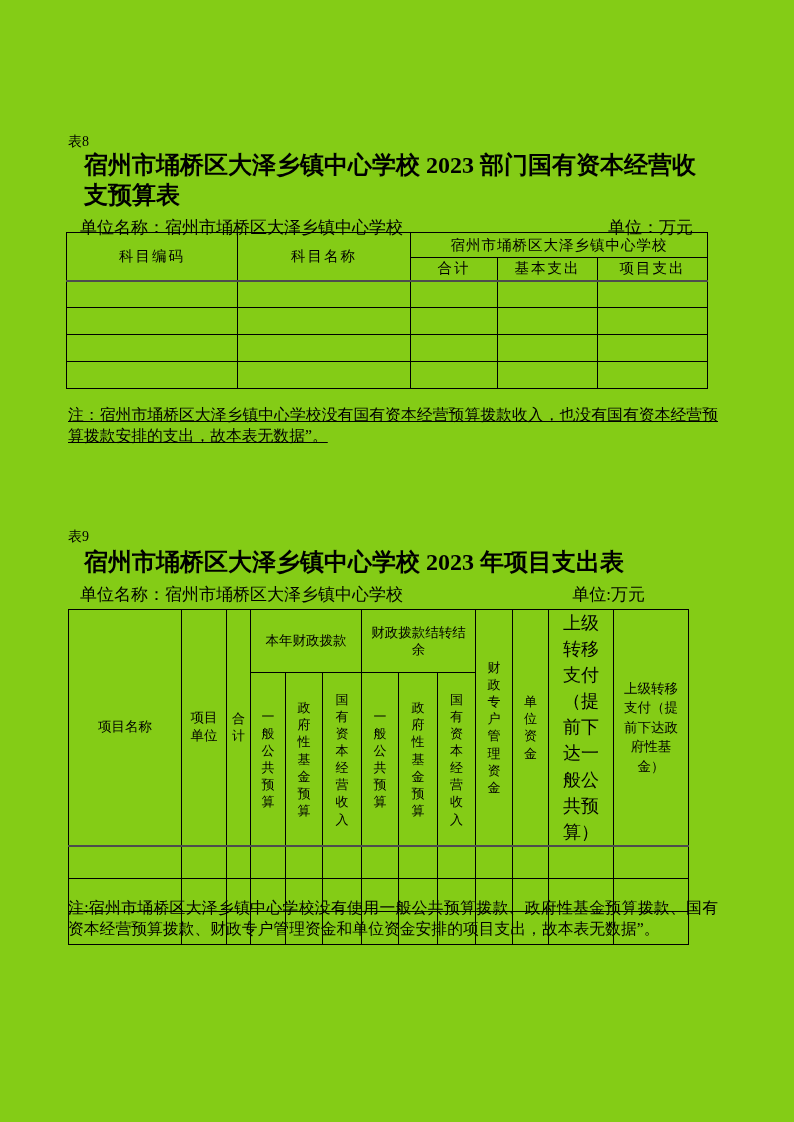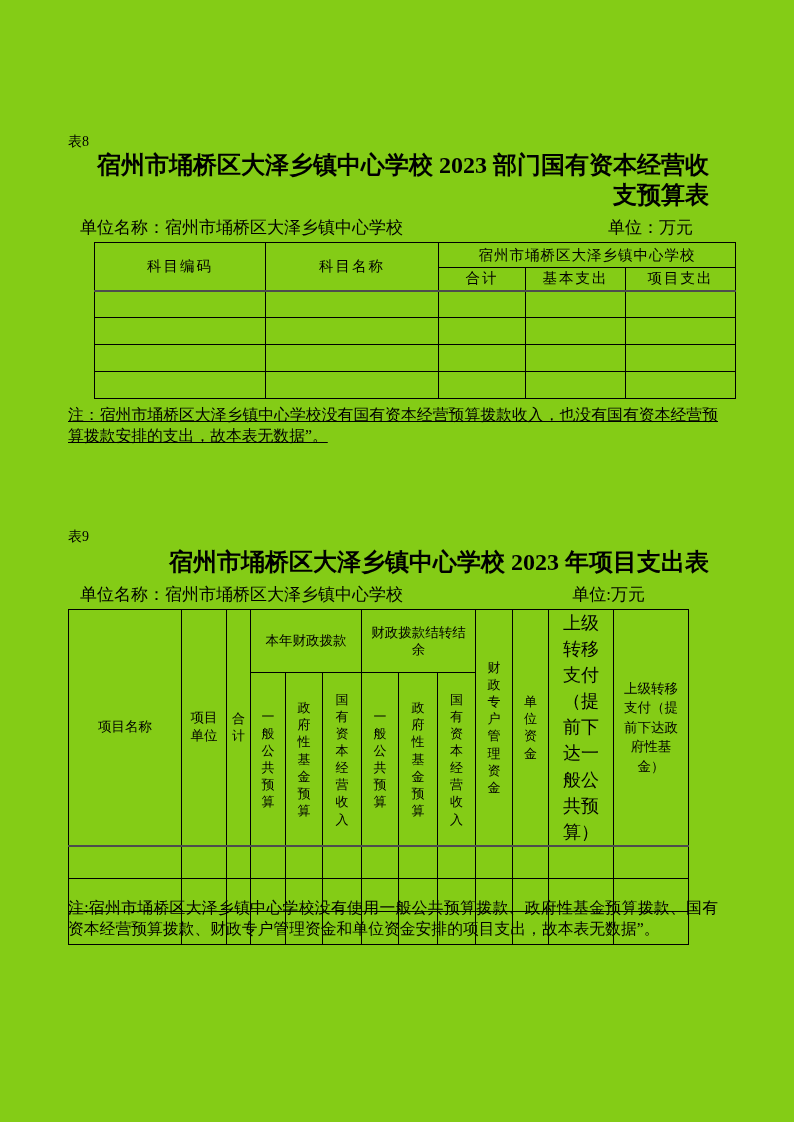--- a/index.html
+++ b/index.html
@@ -7,35 +7,35 @@
     position:relative;
     width:794px; height:1122px;
     background:#84cc16;
     font-family:"Liberation Serif","DejaVu Serif",serif;
     color:#000;
     overflow:hidden;
   }
   .tbl-label { position:absolute; left:68px; font-size:14px; }
   .doc-title {
     position:absolute; left:84px; width:625px;
-    text-align:right; font-size:24px; font-weight:bold;
+    text-align:left; font-size:24px; font-weight:bold;
     line-height:30px;
   }
   .meta-row {
     position:absolute; display:flex; justify-content:space-between;
     font-size:17px;
   }
   table { border-collapse:collapse; table-layout:fixed; position:absolute; }
   td {
     border:1px solid #000; padding:0 1px;
     text-align:center; vertical-align:middle;
     overflow:hidden; font-size:14px;
   }
   thead { border-bottom:2px solid #4d4d4d; }
-  #table8 { left:66px; top:242px; width:641px;margin-left:28px; }
+  #table8 { left:66px; top:232px; width:641px; }
   #table8 td.hc { font-size:14.5px; letter-spacing:2px; }
   #table8 tr.h1 { height:25px; }
   #table8 tr.h2 { height:23px; }
   #table8 tr.body-row { height:27px; }
   #table9 { left:68px; top:609px; width:620px; }
   #table9 tr.h1 { height:36px; }
   #table9 tr.h2 { height:142px; }
   #table9 tr.body-row { height:33px; }
   #table9 td { font-size:13.5px; }
   .v  { width:15px; margin:0 auto; word-break:break-all; line-height:1.32; font-size:13px; }

